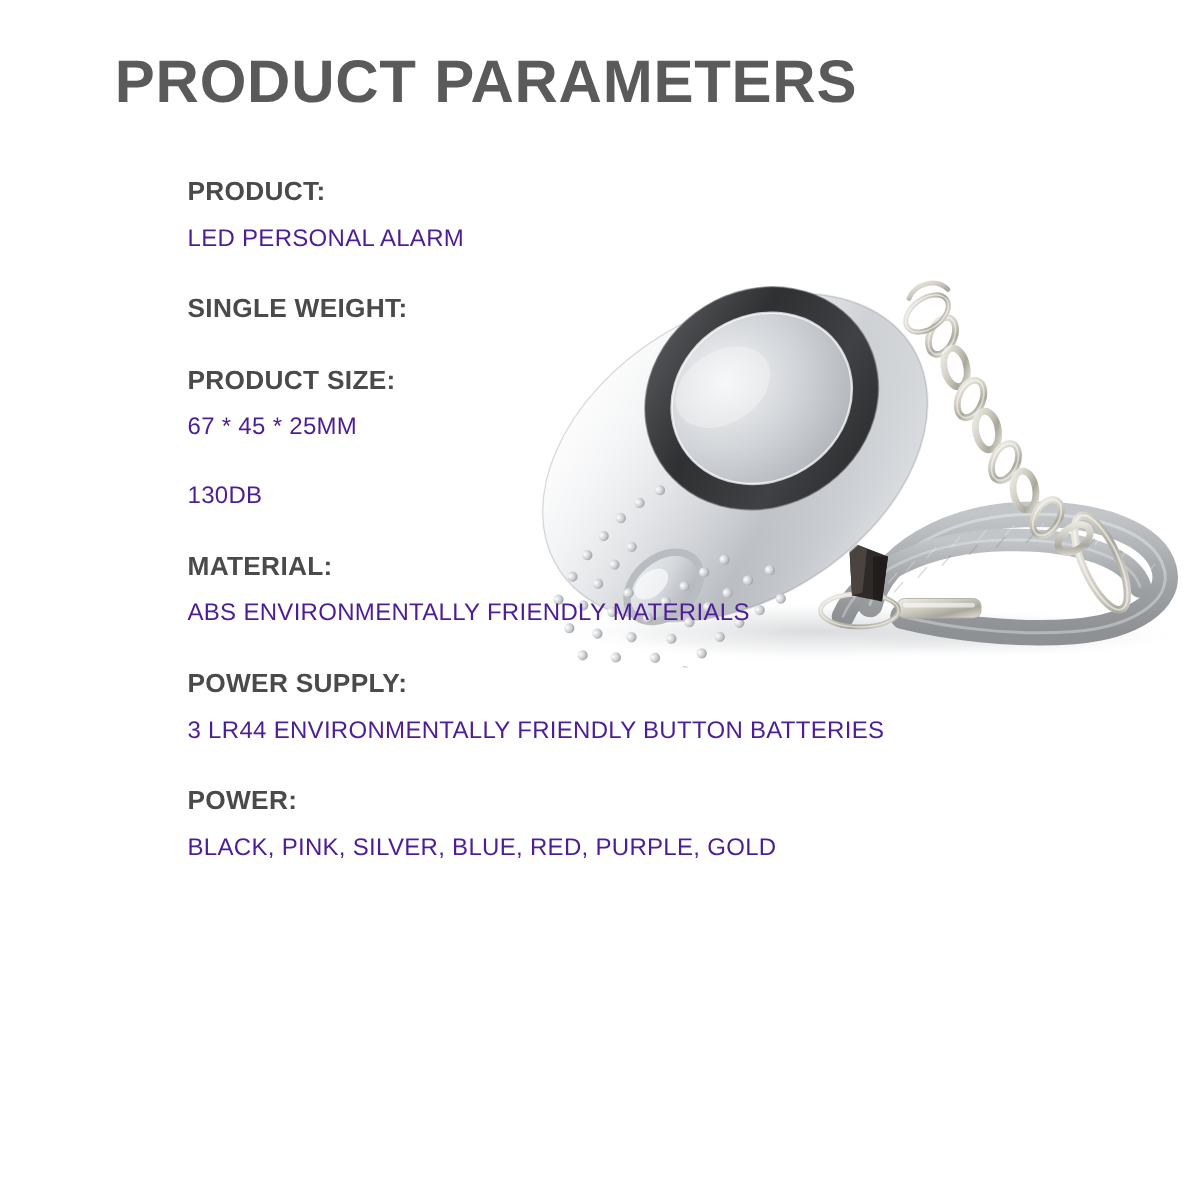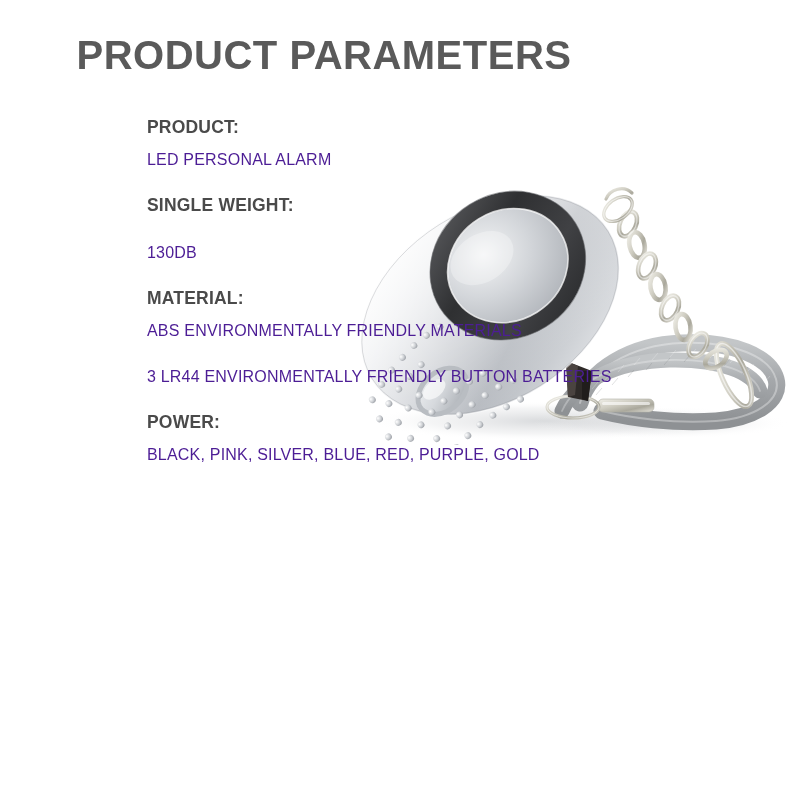--- a/index.html
+++ b/index.html
@@ -35,21 +35,21 @@
 
   
   .spec-list {
     position: absolute;
     top: 116px;
     left: 125px;
     width: 560px;
     z-index: 5;
   }
 
-  .spec-row { margin-bottom: 24px; margin-left: 22px; }
+  .spec-row { margin-bottom: 24px; }
   .spec-row:last-child { margin-bottom: 0; }
 
   .spec-label {
     font-size: 17.5px;
     font-weight: bold;
     color: #4a4a4a;
     letter-spacing: 0.2px;
     line-height: 1.35;
     margin-bottom: 9px;
   }
@@ -285,31 +285,36 @@
 
     <div class="spec-row">
       <div class="spec-label">PRODUCT:</div>
       <div class="spec-value">LED PERSONAL ALARM</div>
     </div>
 
     <div class="spec-row">
       <div class="spec-label">SINGLE WEIGHT:</div>
     </div>
 
+    <div class="spec-row">
+      <div class="spec-label">PRODUCT SIZE:</div>
+      <div class="spec-value">67 * 45 * 25MM</div>
+    </div>
 
     <div class="spec-row">
       <div class="spec-value">130DB</div>
     </div>
 
     <div class="spec-row">
       <div class="spec-label">MATERIAL:</div>
       <div class="spec-value">ABS ENVIRONMENTALLY FRIENDLY MATERIALS</div>
     </div>
 
     <div class="spec-row">
+      <div class="spec-label">POWER SUPPLY:</div>
       <div class="spec-value">3 LR44 ENVIRONMENTALLY FRIENDLY BUTTON BATTERIES</div>
     </div>
 
     <div class="spec-row">
       <div class="spec-label">POWER:</div>
       <div class="spec-value">BLACK, PINK, SILVER, BLUE, RED, PURPLE, GOLD</div>
     </div>
 
   </div>
 </div>

